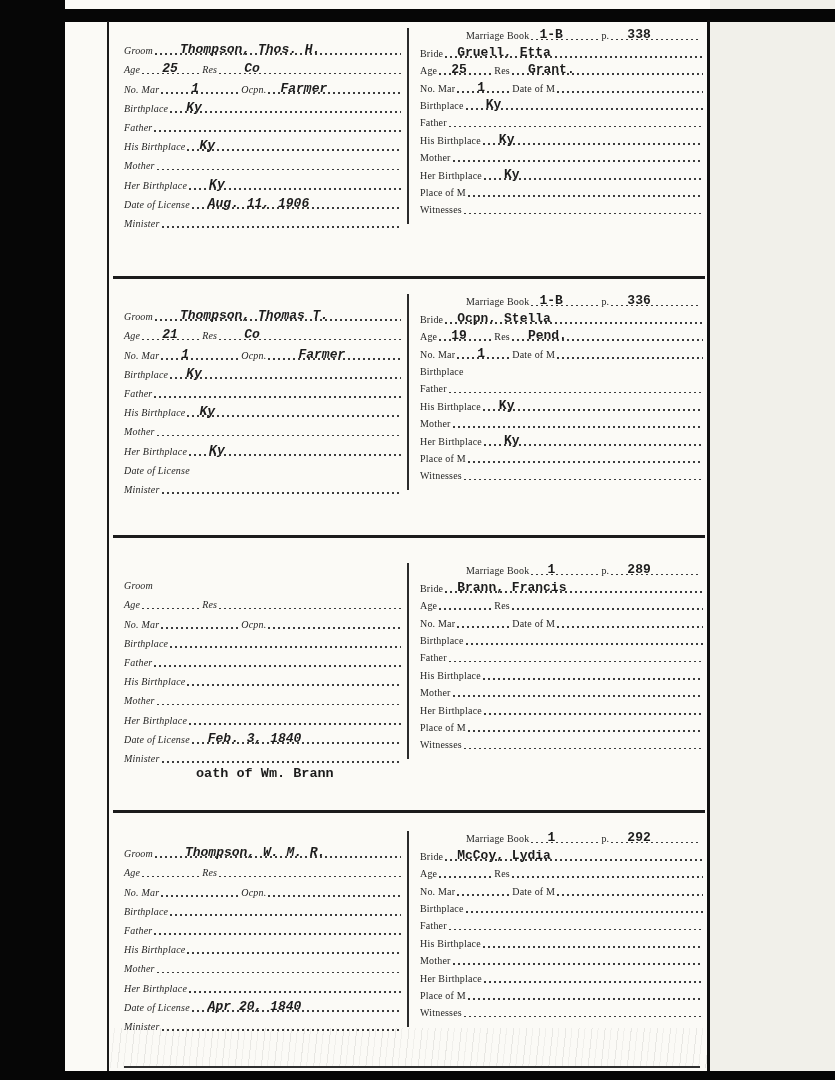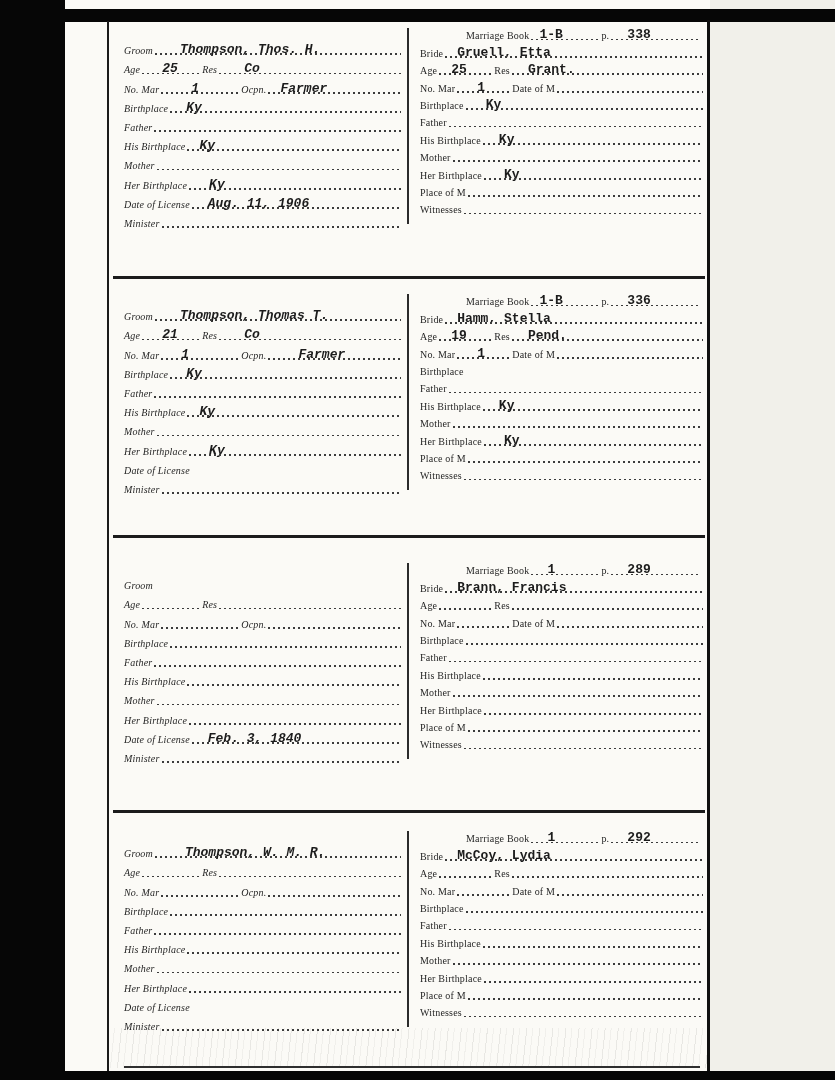--- a/index.html
+++ b/index.html
@@ -289,21 +289,21 @@
           </span>
           <span class="lbl">p.</span>
           <span class="dots w90">
             <span class="val x16">336</span>
           </span>
           <span class="pad"></span>
         </div>
       <div class="row">
           <span class="lbl">Bride</span>
           <span class="dots">
-            <span class="val x12">Hamm, Stella</span>
+            <span class="val x12">Ocpn, Stella</span>
           </span>
         </div>
       <div class="row">
           <span class="lbl">Age</span>
           <span class="dots w55">
             <span class="val x12">19</span>
           </span>
           <span class="lbl">Res</span>
           <span class="dots">
             <span class="val x16">Pend.</span>
@@ -422,20 +422,23 @@
           <span class="dots">
             <span class="val x16">Feb. 3, 1840</span>
           </span>
         </div>
       <div class="row">
           <span class="lbl">Minister</span>
           <span class="dots">
             <span class="val x12"></span>
           </span>
         </div>
+      <div class="note-row">
+          <span class="note">oath of Wm. Brann</span>
+        </div>
     </div>
     <div class="b">
       <div class="row hdr">
           <span class="lbl">Marriage Book</span>
           <span class="dots w70">
             <span class="val x16">1</span>
           </span>
           <span class="lbl">p.</span>
           <span class="dots w90">
             <span class="val x16">289</span>
@@ -567,20 +570,23 @@
           </span>
         </div>
       <div class="row">
           <span class="lbl">Her Birthplace</span>
           <span class="dots">
             <span class="val x20"></span>
           </span>
         </div>
       <div class="row">
           <span class="lbl">Date of License</span>
+          <span class="dots">
+            <span class="val x16">Apr 20, 1840</span>
+          </span>
         </div>
       <div class="row">
           <span class="lbl">Minister</span>
           <span class="dots">
             <span class="val x12"></span>
           </span>
         </div>
     </div>
     <div class="b">
       <div class="row hdr">

